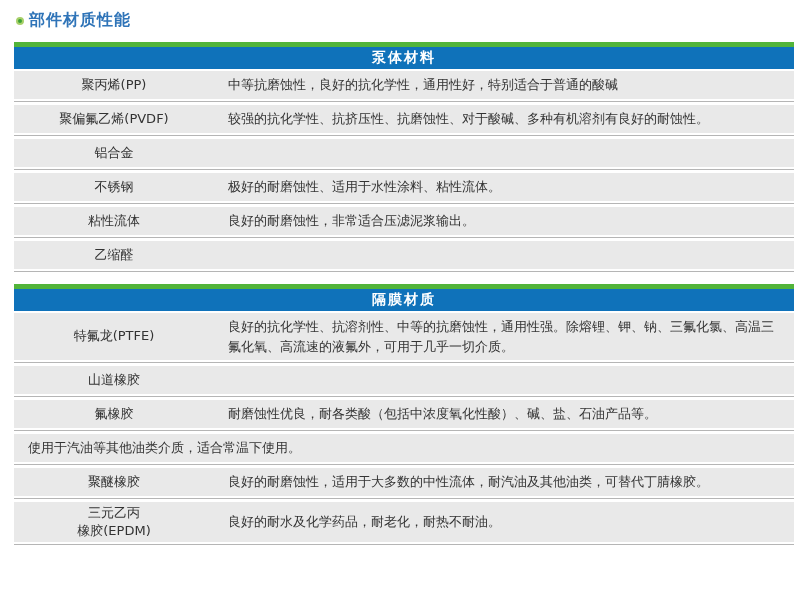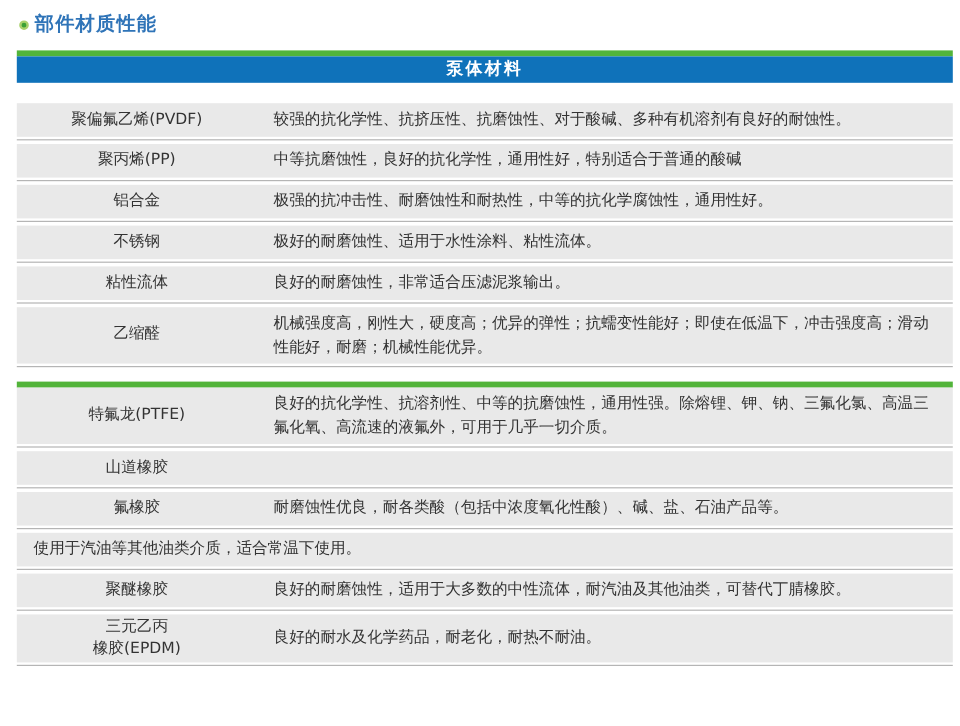--- a/index.html
+++ b/index.html
@@ -32,21 +32,21 @@
   }
 
   .mat-table { margin-bottom: 12px; }
   .green-strip { height: 5px; background: #52b43a; }
   .table-header {
     background: #0f72ba;
     height: 22px;
     display: flex;
     align-items: center;
     justify-content: center;
-    margin-bottom: 17px;
+    margin-bottom: 2px;
   }
   .header-text {
     color: #ffffff;
     font-size: 14px;
     font-weight: bold;
     letter-spacing: 2px;
   }
 
   .row {
     background: #e9e9e9;
@@ -87,38 +87,37 @@
   </div>
   <div id="tables">
   <section class="mat-table">
     <div class="green-strip"></div>
     <div class="table-header">
       <span class="header-text">泵体材料</span>
     </div>
     <div class="rows">
   <div class="row-wrap">
     <div class="row">
+      <div class="cell-label">聚丙烯(PP)</div>
+      <div class="cell-desc">中等抗磨蚀性，良好的抗化学性，通用性好，特别适合于普通的酸碱</div>
+    </div>
+    <div class="sep"></div>
+  </div>
+
+  <div class="row-wrap">
+    <div class="row">
       <div class="cell-label">聚偏氟乙烯(PVDF)</div>
       <div class="cell-desc">较强的抗化学性、抗挤压性、抗磨蚀性、对于酸碱、多种有机溶剂有良好的耐蚀性。</div>
     </div>
     <div class="sep"></div>
   </div>
 
   <div class="row-wrap">
     <div class="row">
-      <div class="cell-label">聚丙烯(PP)</div>
-      <div class="cell-desc">中等抗磨蚀性，良好的抗化学性，通用性好，特别适合于普通的酸碱</div>
-    </div>
-    <div class="sep"></div>
-  </div>
-
-  <div class="row-wrap">
-    <div class="row">
       <div class="cell-label">铝合金</div>
-      <div class="cell-desc">极强的抗冲击性、耐磨蚀性和耐热性，中等的抗化学腐蚀性，通用性好。</div>
     </div>
     <div class="sep"></div>
   </div>
 
   <div class="row-wrap">
     <div class="row">
       <div class="cell-label">不锈钢</div>
       <div class="cell-desc">极好的耐磨蚀性、适用于水性涂料、粘性流体。</div>
     </div>
     <div class="sep"></div>
@@ -128,29 +127,31 @@
     <div class="row">
       <div class="cell-label">粘性流体</div>
       <div class="cell-desc">良好的耐磨蚀性，非常适合压滤泥浆输出。</div>
     </div>
     <div class="sep"></div>
   </div>
 
   <div class="row-wrap">
     <div class="row">
       <div class="cell-label">乙缩醛</div>
-      <div class="cell-desc">机械强度高，刚性大，硬度高；优异的弹性；抗蠕变性能好；即使在低温下，冲击强度高；滑动性能好，耐磨；机械性能优异。</div>
     </div>
     <div class="sep"></div>
   </div>
 </div>
   </section>
 
   <section class="mat-table">
     <div class="green-strip"></div>
+    <div class="table-header">
+      <span class="header-text">隔膜材质</span>
+    </div>
     <div class="rows">
   <div class="row-wrap">
     <div class="row">
       <div class="cell-label">特氟龙(PTFE)</div>
       <div class="cell-desc">良好的抗化学性、抗溶剂性、中等的抗磨蚀性，通用性强。除熔锂、钾、钠、三氟化氯、高温三氟化氧、高流速的液氟外，可用于几乎一切介质。</div>
     </div>
     <div class="sep"></div>
   </div>
 
   <div class="row-wrap">

